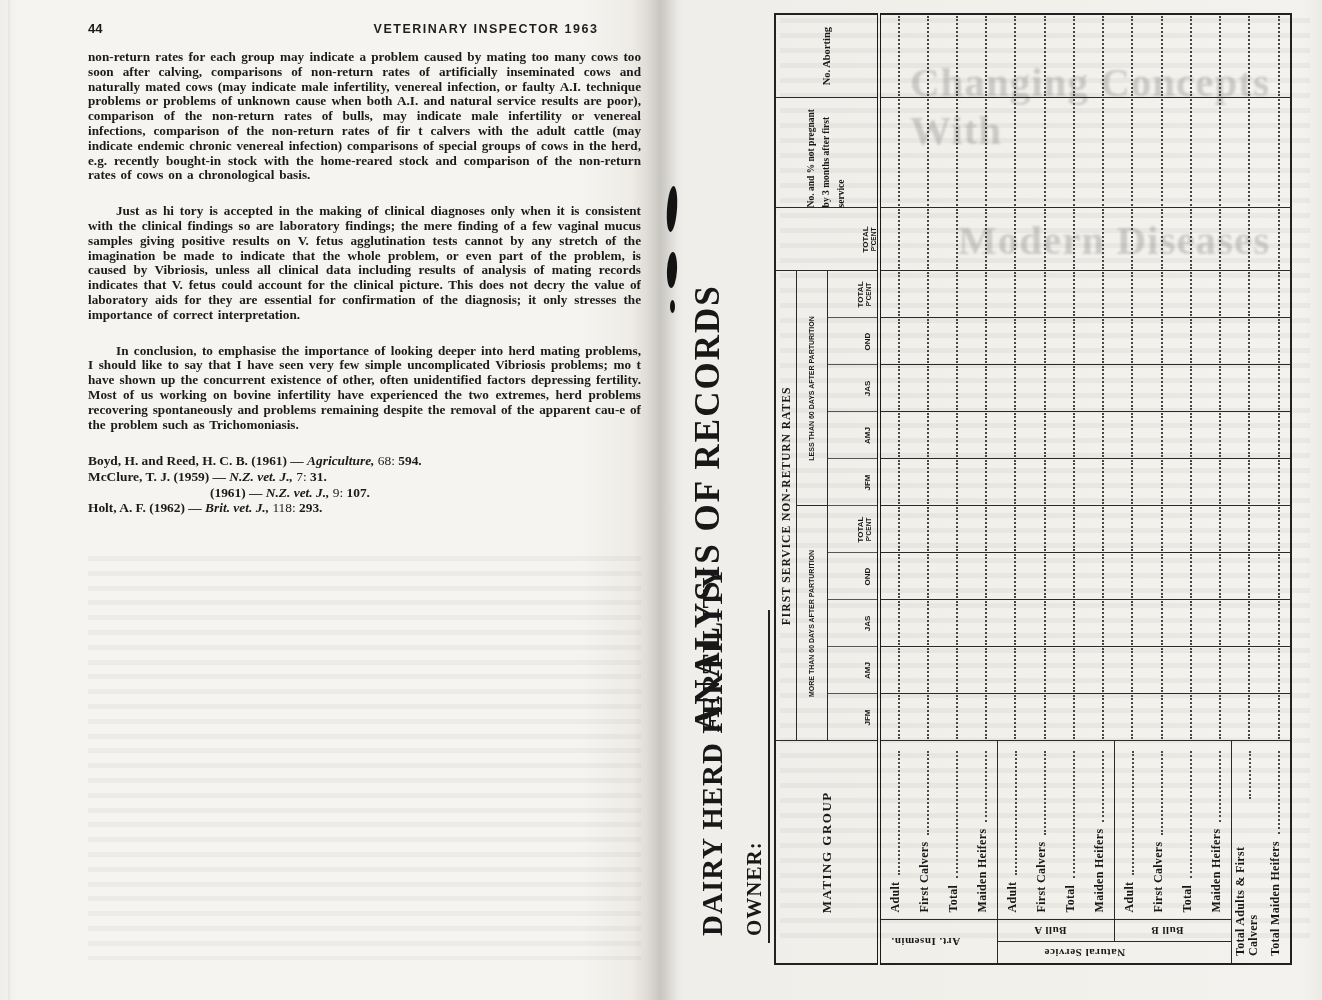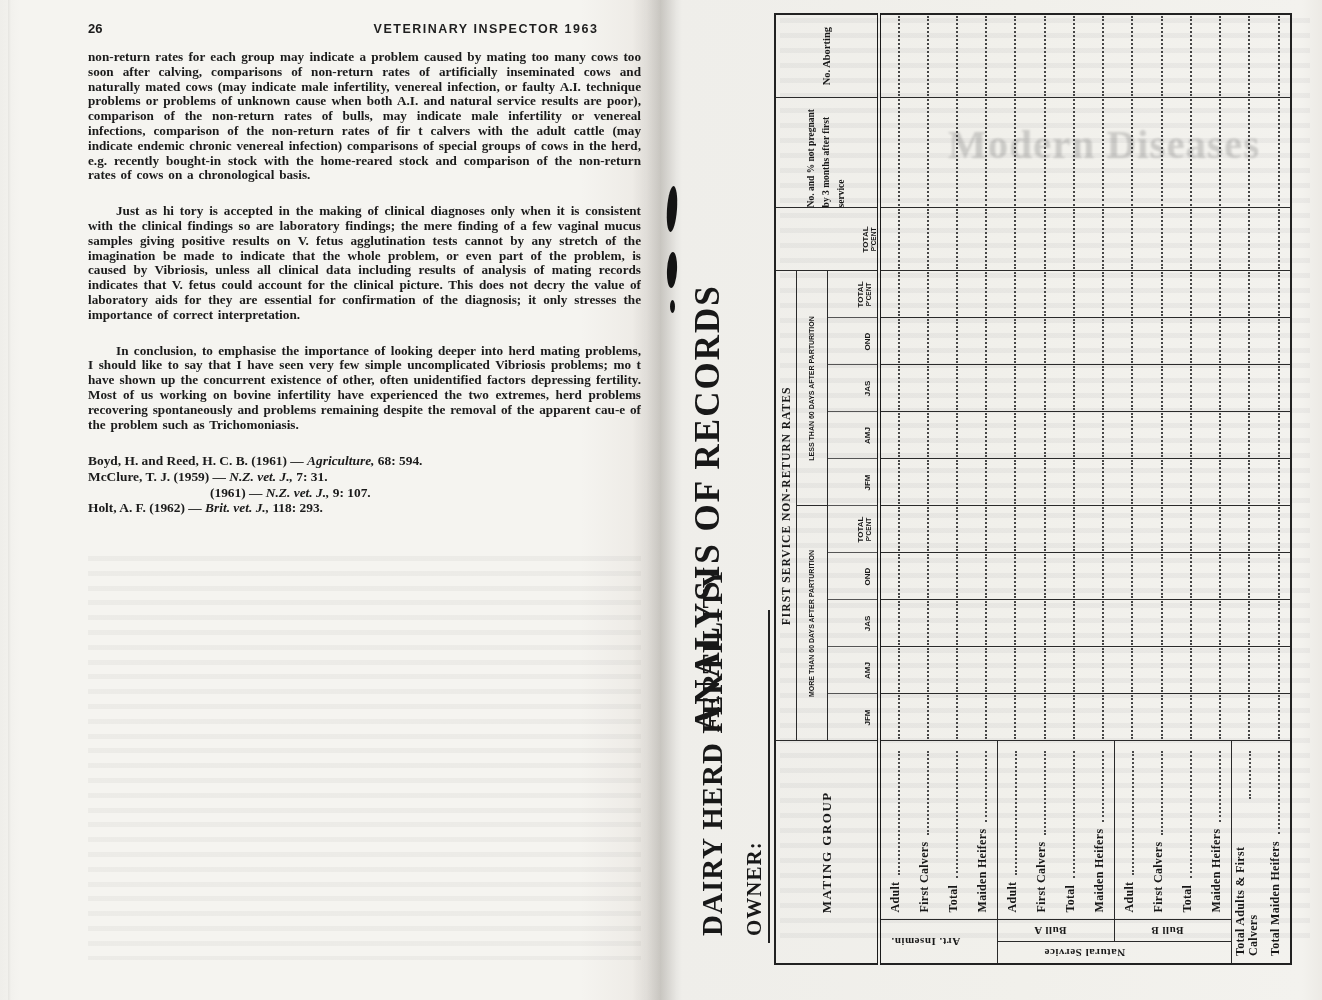--- a/index.html
+++ b/index.html
@@ -23,41 +23,41 @@
   .textcol p{
     margin:0 0 21px 0;font-size:13.2px;line-height:14.8px;font-weight:700;
     text-align:justify;word-spacing:1.5px;
   }
   .textcol p.ind{text-indent:28px;}
   .refhead{margin:44px 0 24px 0;font-size:14.5px;font-weight:700;color:#151515;}
   .reflist{font-size:13.4px;line-height:15.6px;font-weight:700;color:#1b1b1b;}
   .reflist .ref{white-space:nowrap;}
   .reflist .ref.rin{margin-left:122px;}
   .reflist i{font-style:italic;margin-top:28px;}
-  .reflist b{font-weight:700;}
+  .reflist b{font-weight:400;}
   .ghost-left{position:absolute;left:88px;top:556px;width:553px;height:404px;
     background:repeating-linear-gradient(to bottom,rgba(95,95,95,0.055) 0 5px,rgba(0,0,0,0) 5px 14.8px);
     filter:blur(0.4px);}
   .gutter-l{position:absolute;right:0;top:0;width:28px;height:1000px;
     background:linear-gradient(90deg,rgba(0,0,0,0) 0%,rgba(0,0,0,0.10) 100%);}
   
   .page.right{
     left:660px;width:662px;overflow:hidden;
     background:linear-gradient(90deg,#e3e0da 0%,#efeeea 2.5%,#f1f0eb 55%,#f3f2ee 97%,#eceae5 100%);
   }
   .gutter-r{position:absolute;left:0;top:0;width:22px;height:1000px;
     background:linear-gradient(90deg,rgba(0,0,0,0.12),rgba(0,0,0,0));}
   .blob{position:absolute;background:#141414;border-radius:50%;}
   .blob.b1{left:7px;top:186px;width:10px;height:46px;transform:rotate(4deg);}
   .blob.b2{left:7px;top:252px;width:10px;height:36px;transform:rotate(3deg);}
   .blob.b3{left:10px;top:300px;width:5px;height:13px;}
   .ghost-title{position:absolute;left:250px;top:58px;width:400px;
     font:700 41px "Liberation Serif",serif;color:rgba(95,95,95,0.26);
     letter-spacing:1px;filter:blur(0.8px);}
-  .ghost-title .g2{margin:62px 0 0 38px;}
+  .ghost-title .g2{margin:62px 0 0 48px;}
   .ghost-stripes{position:absolute;left:120px;top:18px;width:530px;height:925px;
     background:repeating-linear-gradient(to bottom,rgba(95,95,95,0.06) 0 5px,rgba(0,0,0,0) 5px 15px);
     filter:blur(0.4px);}
   
   .rot{position:absolute;left:0;top:0;width:1000px;height:662px;
     transform-origin:0 0;transform:rotate(-90deg) translateX(-1000px);color:#181818;}
   .t1{position:absolute;left:64px;top:36px;font:700 29px "Liberation Serif",serif;letter-spacing:1px;}
   .t2{position:absolute;left:268px;top:28px;font:700 35px "Liberation Serif",serif;letter-spacing:2px;}
   .owner{position:absolute;left:64px;top:82px;font:700 21px "Liberation Serif",serif;letter-spacing:1px;}
   .owner-line{position:absolute;left:57px;top:108px;width:333px;border-bottom:2px solid #222;}
@@ -99,21 +99,21 @@
   td.lbl .ldr{flex:1;border-bottom:2px dotted #4a4a4a;margin:4px 10px 0 7px;height:2px;}
   td.dc{border-left:1.5px solid #2a2a2a;vertical-align:middle;}
   td.dc .dl{height:0;border-bottom:2px dotted #454545;margin:6px 1px 0 1px;}
   .bt{border-top:1.5px solid #2a2a2a !important;}
 </style>
 </head>
 <body>
 
 <div class="page left">
   <div class="crease"></div>
-  <div class="pg-head-num">26</div>
+  <div class="pg-head-num">44</div>
   <div class="pg-head-title">VETERINARY INSPECTOR 1963</div>
   <div class="textcol">
     <div id="paras">
         <p>non-return rates for each group may indicate a problem caused by mating too many cows too soon after calving, comparisons of non-return rates of artificially inseminated cows and naturally mated cows (may indicate male infertility, venereal infection, or faulty A.I. technique problems or problems of unknown cause when both A.I. and natural service results are poor), comparison of the non-return rates of bulls, may indicate male infertility or venereal infections, comparison of the non-return rates of fir t calvers with the adult cattle (may indicate endemic chronic venereal infection) comparisons of special groups of cows in the herd, e.g. recently bought-in stock with the home-reared stock and comparison of the non-return rates of cows on a chronological basis.</p>
         <p class="ind">Just as hi tory is accepted in the making of clinical diagnoses only when it is consistent with the clinical findings so are laboratory findings; the mere finding of a few vaginal mucus samples giving positive results on V. fetus agglutination tests cannot by any stretch of the imagination be made to indicate that the whole problem, or even part of the problem, is caused by Vibriosis, unless all clinical data including results of analysis of mating records indicates that V. fetus could account for the clinical picture.  This does not decry the value of laboratory aids for they are essential for confirmation of the diagnosis; it only stresses the importance of correct interpretation.</p>
         <p class="ind">In conclusion, to emphasise the importance of looking deeper into herd mating problems, I should like to say that I have seen very few simple uncomplicated Vibriosis problems; mo t have shown up the concurrent existence of other, often unidentified factors depressing fertility.  Most of us working on bovine infertility have experienced the two extremes, herd problems recovering spontaneously and problems remaining despite the removal of the apparent cau-e of the problem such as Trichomoniasis.</p>
       </div>
     <div class="reflist" id="refs">
         <div class="ref"><span>Boyd, H. and Reed, H. C. B. (1961) — </span><i>Agriculture, </i><b>68:</b><span> 594.</span></div>
         <div class="ref"><span>McClure, T. J. (1959) — </span><i>N.Z. vet. J., </i><b>7:</b><span> 31.</span></div>
@@ -121,20 +121,21 @@
         <div class="ref"><span>Holt, A. F. (1962) — </span><i>Brit. vet. J., </i><b>118:</b><span> 293.</span></div>
       </div>
   </div>
   <div class="ghost-left"></div>
   <div class="gutter-l"></div>
 </div>
 
 <div class="page right">
   <div class="ghost-stripes"></div>
   <div class="ghost-title">
+    <div class="g1">Changing Concepts With</div>
     <div class="g2">Modern Diseases</div>
   </div>
 
   <div class="rot">
     <div class="t1">DAIRY HERD FERTILITY</div>
     <div class="t2">ANALYSIS OF RECORDS</div>
     <div class="owner">OWNER:</div>
     <div class="owner-line"></div>
 
     <table class="form">

